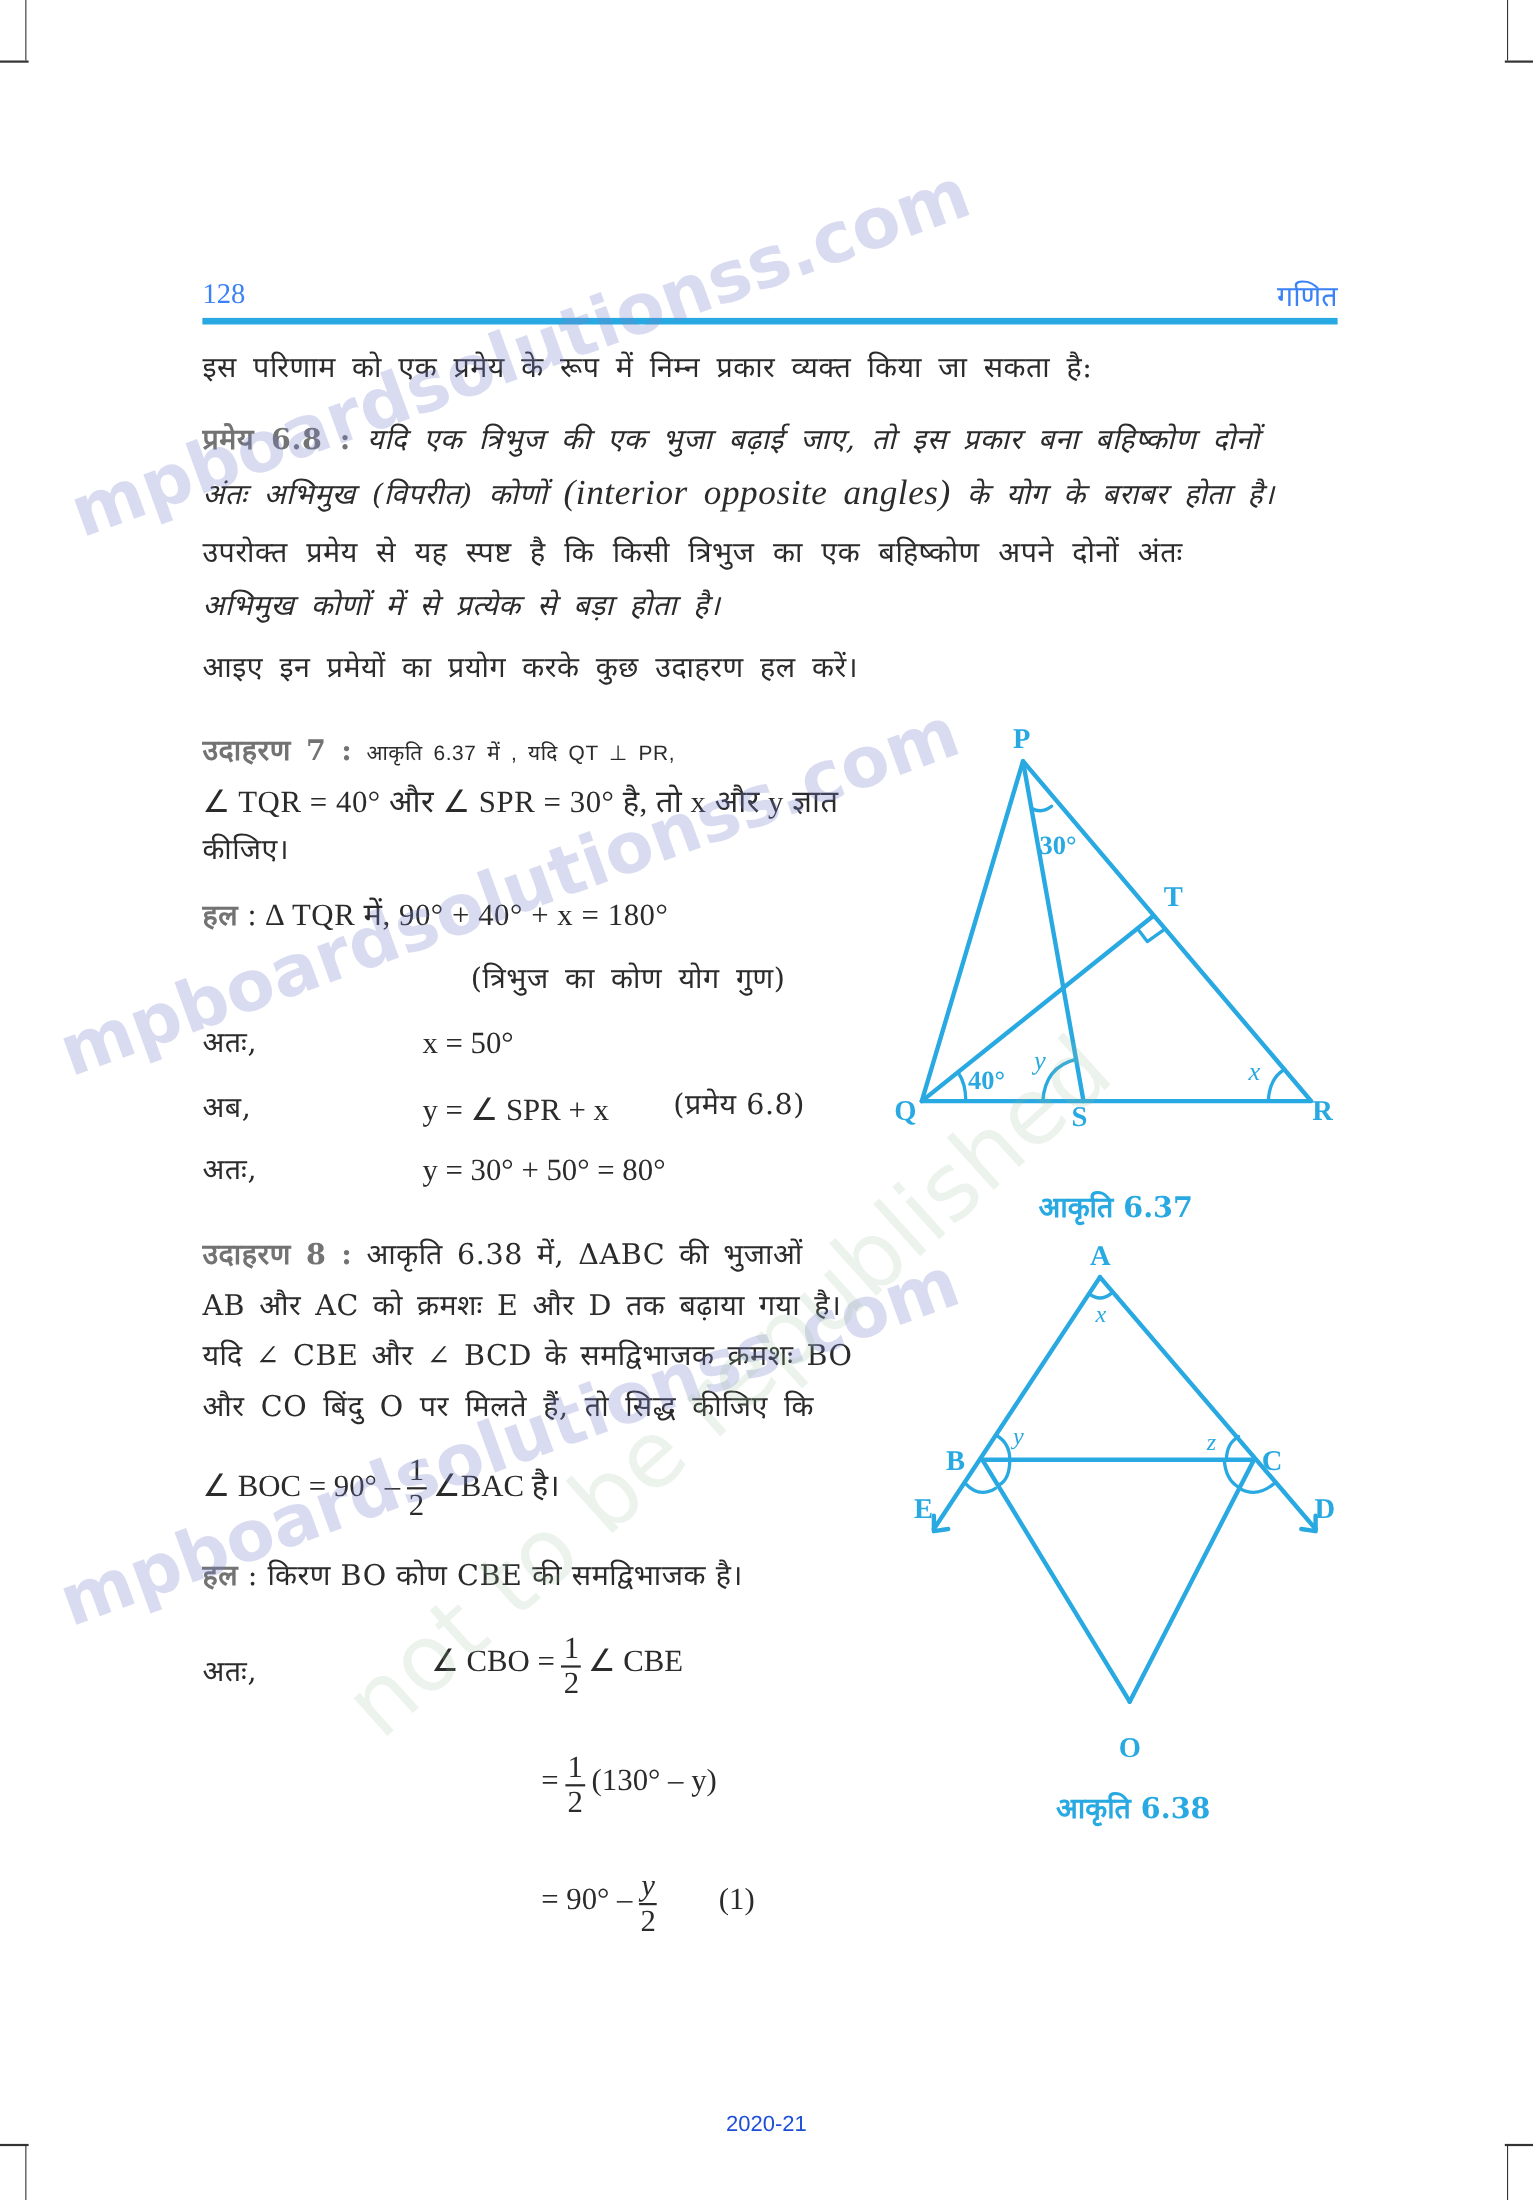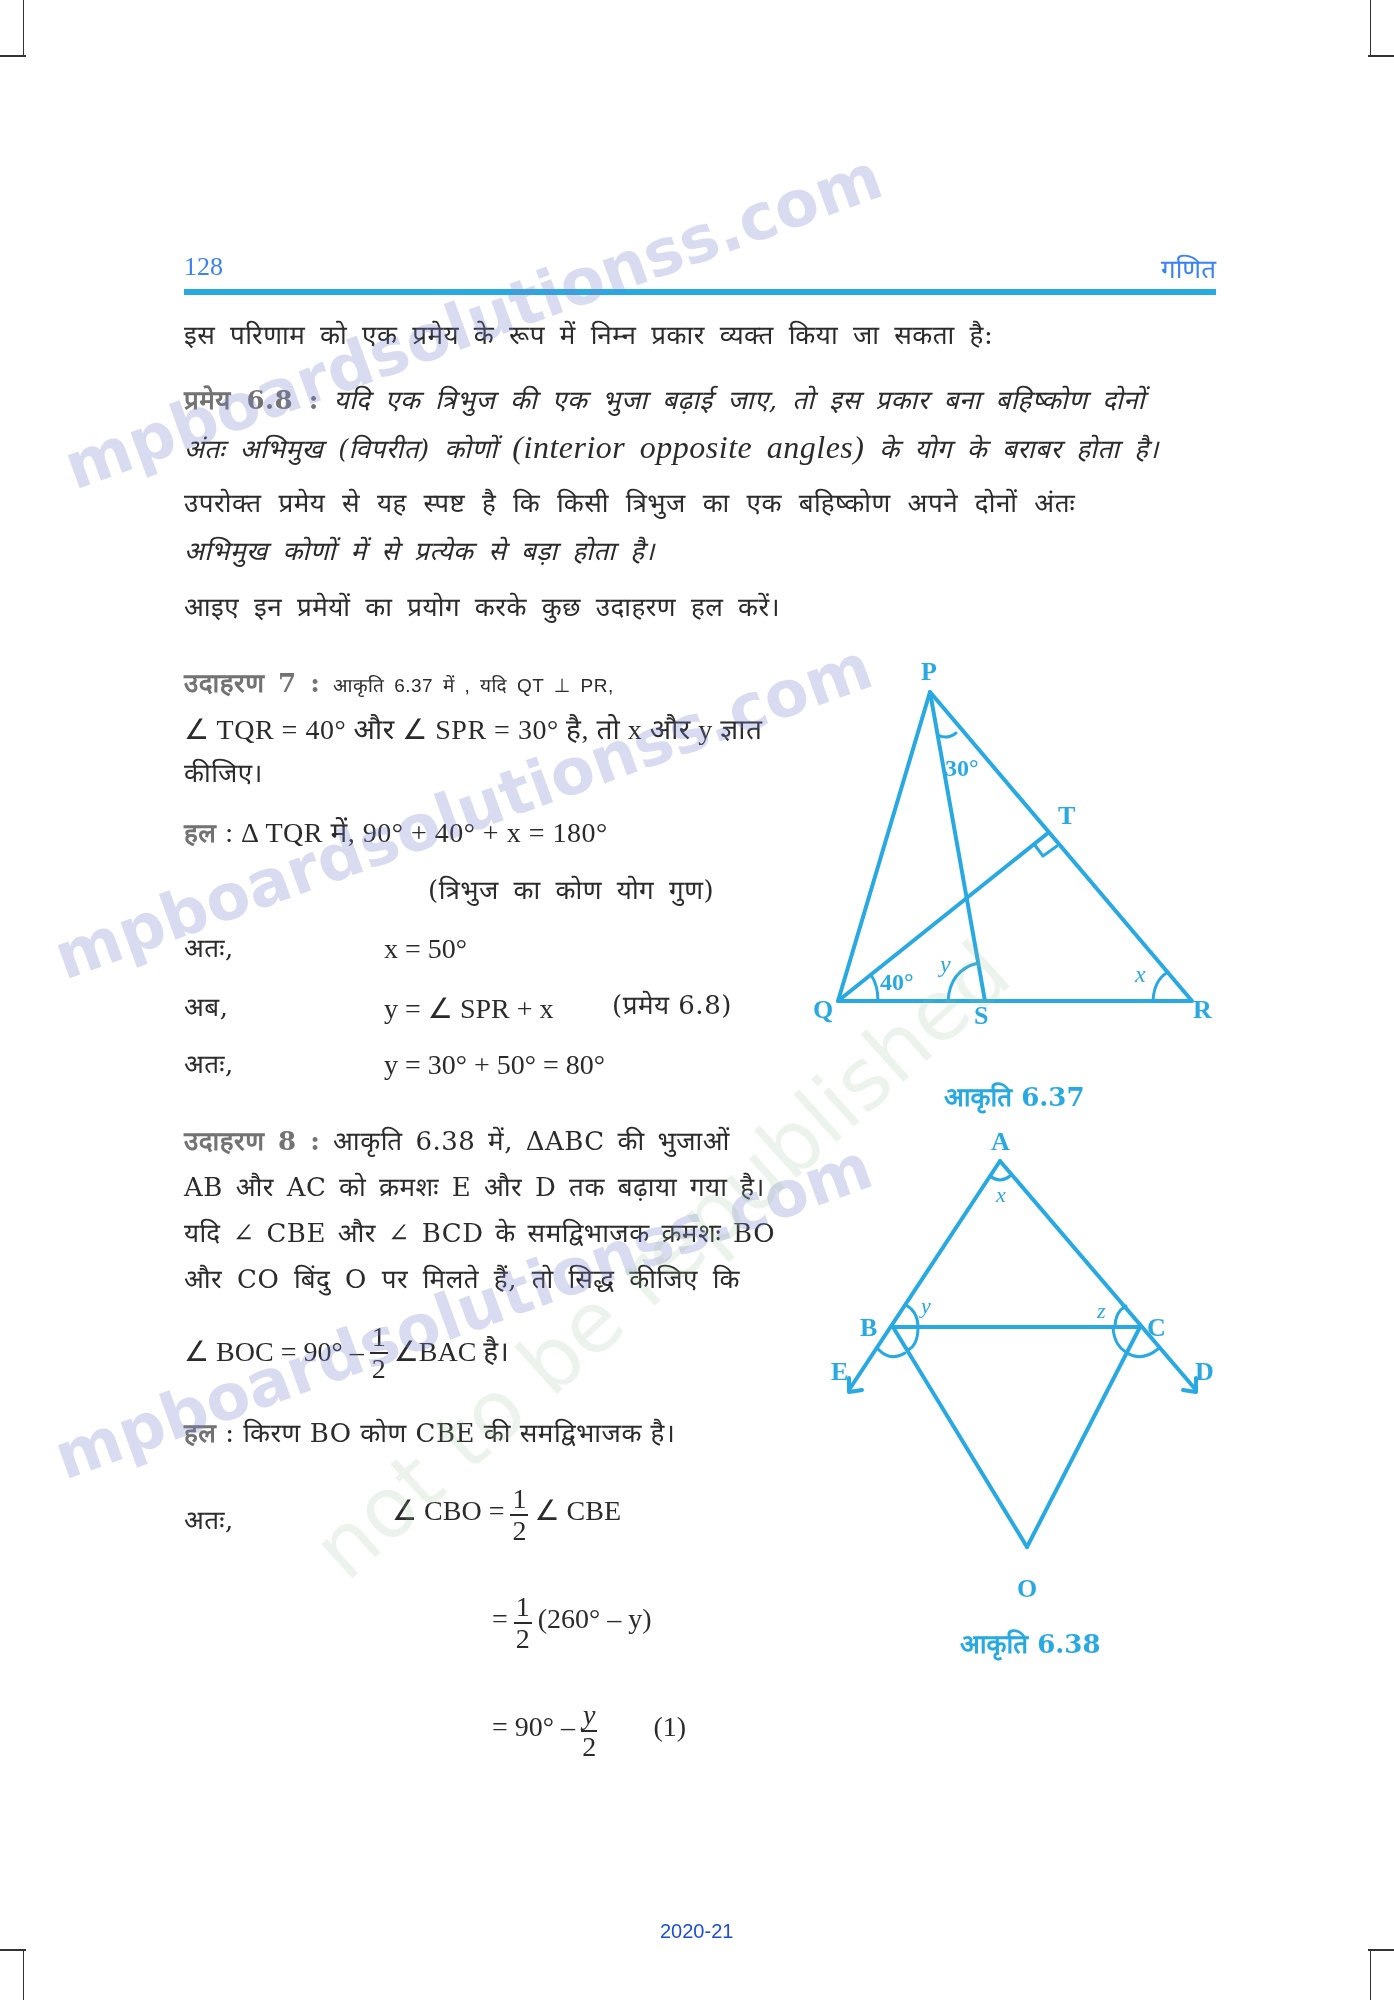--- a/index.html
+++ b/index.html
@@ -119,21 +119,21 @@
 <div class="abs txt" style="left:184px;top:1418px;">
   <span class="lbl">हल</span>
   <span>: किरण BO कोण CBE की समद्विभाजक है।</span>
 </div>
 
 <div class="abs txt" style="left:184px;top:1505px;">अतः,</div>
 <div class="abs" style="left:392px;top:1484px;">
   <span class="math">∠ CBO =</span><span class="frac"><span class="num">1</span><span class="den">2</span></span><span class="math">∠ CBE</span>
 </div>
 <div class="abs" style="left:492px;top:1592px;">
-  <span class="math">=</span><span class="frac"><span class="num">1</span><span class="den">2</span></span><span class="math">(260° – y)</span>
+  <span class="math">=</span><span class="frac"><span class="num">1</span><span class="den">2</span></span><span class="math">(130° – y)</span>
 </div>
 <div class="abs" style="left:492px;top:1700px;">
   <span class="math">= 90° –</span><span class="frac it"><span class="num">y</span><span class="den" style="font-style:normal;">2</span></span><span class="math" style="margin-left:50px;">(1)</span>
 </div>
 
 <svg class="abs" style="left:0;top:0;" width="1394" height="2000" viewBox="0 0 1394 2000">
   <g stroke="#29a9e1" stroke-width="4" fill="none" stroke-linecap="round" stroke-linejoin="round">
     <line x1="1000" y1="1161" x2="849" y2="1390"></line>
     <line x1="1000" y1="1161" x2="1196" y2="1390"></line>
     <line x1="893" y1="1327" x2="1140" y2="1327"></line>

